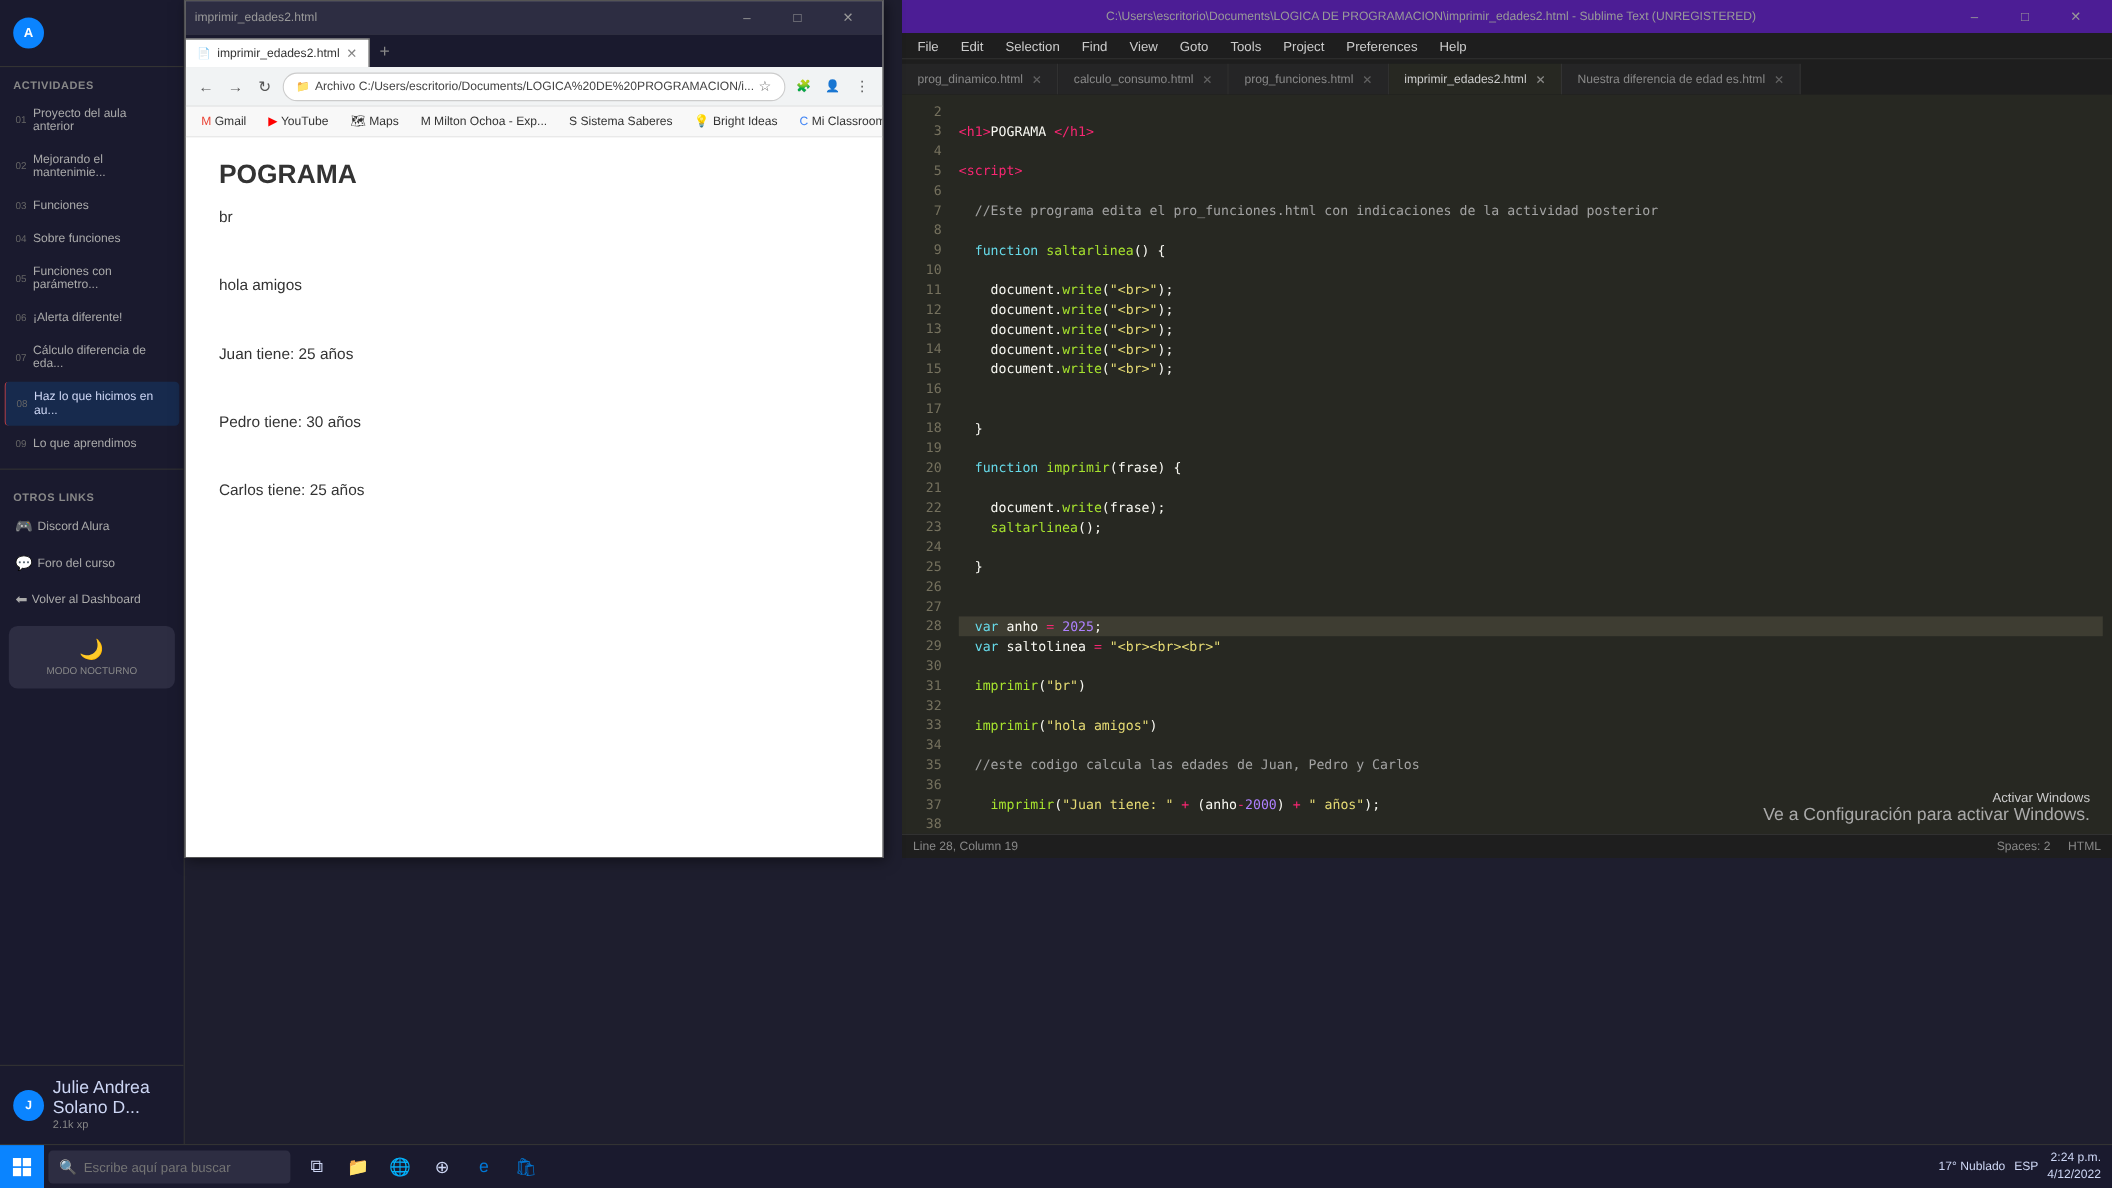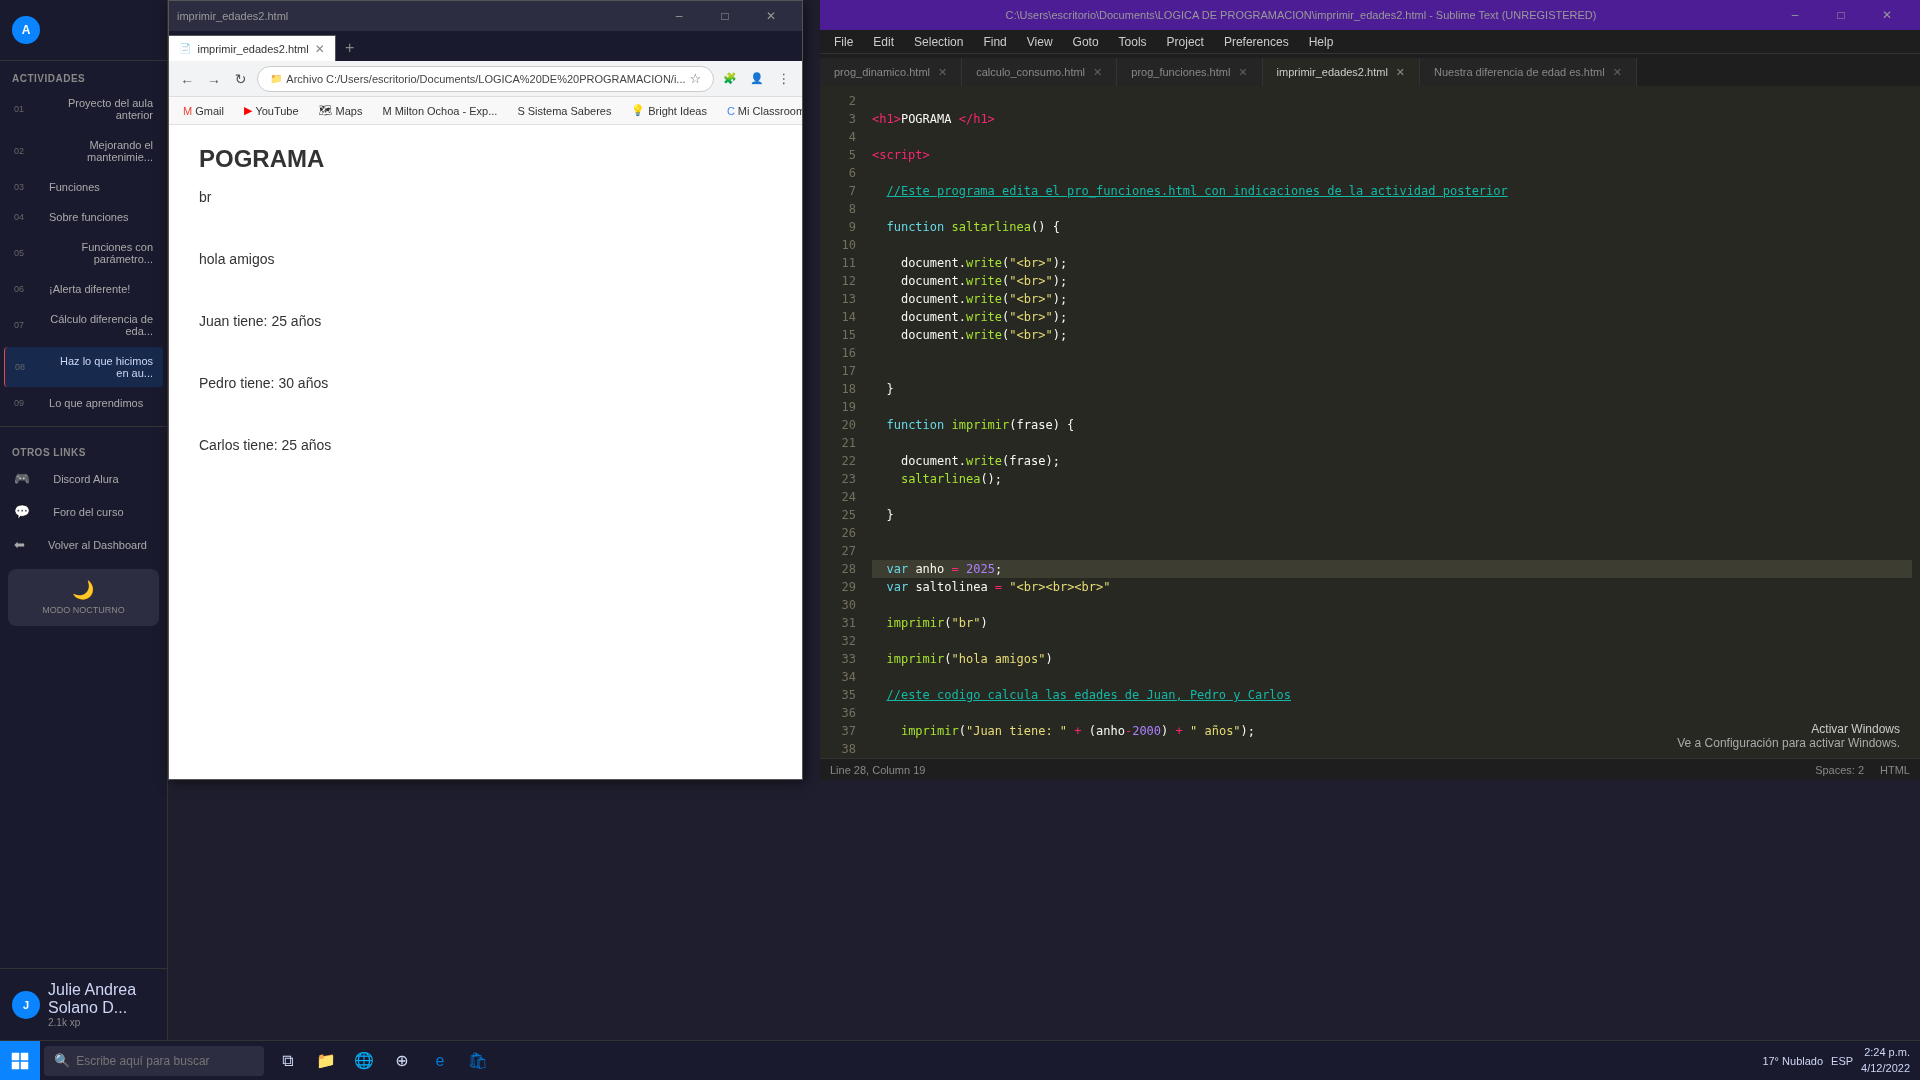--- a/index.html
+++ b/index.html
@@ -30,21 +30,21 @@
     .screen { display: flex; width: 1920px; height: 1040px; position: relative; }
 
     
     .sidebar {
       width: 168px; background: #1a1a2e; display: flex; flex-direction: column;
       border-right: 1px solid #333; overflow-y: auto; flex-shrink: 0;
     }
     .sidebar-logo { padding: 16px 12px; display: flex; align-items: center; gap: 8px; border-bottom: 1px solid #333; }
     .sidebar-logo-icon { width: 28px; height: 28px; background: #0a84ff; border-radius: 50%; display: flex; align-items: center; justify-content: center; color: white; font-size: 12px; font-weight: bold; }
     .sidebar-section-title { padding: 12px 12px 4px; font-size: 10px; color: #888; text-transform: uppercase; letter-spacing: 0.5px; font-weight: bold; }
-    .sidebar-item { display: flex; align-items: center; padding: 8px 10px; gap: 23px; cursor: pointer; border-radius: 4px; margin: 1px 4px; font-size: 11px; color: #aaa; text-align: right; }
+    .sidebar-item { display: flex; align-items: center; padding: 8px 10px; gap: 4px; cursor: pointer; border-radius: 4px; margin: 1px 4px; font-size: 11px; color: #aaa; }
     .sidebar-item:hover, .sidebar-item.active { background: rgba(10,132,255,0.15); color: #cdd6f4; }
     .sidebar-item.active { border-left: 1px solid #ef4444; }
     .sidebar-divider { height: 1px; background: #333; margin: 8px 0; }
     .sidebar-user { padding: 12px; border-top: 1px solid #333; margin-top: auto; display: flex; align-items: center; gap: 8px; }
     .sidebar-user-avatar { width: 28px; height: 28px; background: #0a84ff; border-radius: 50%; display: flex; align-items: center; justify-content: center; color: white; font-size: 11px; font-weight: bold; flex-shrink: 0; }
     .sidebar-user-info { font-size: 10px; }
     .sidebar-user-name { color: #cdd6f4; font-size: 16px; }
     .sidebar-user-xp { color: #888; }
     .night-mode-btn { margin: 8px; padding: 10px; background: #2d2d42; border-radius: 8px; text-align: center; cursor: pointer; }
     .night-mode-btn .moon { font-size: 18px; display: block; }
@@ -118,21 +118,21 @@
     .sublime-code .line { white-space: pre; min-height: 18px; }
     .sublime-code .line.highlighted { background: #3e3d32; }
     .sublime-statusbar { height: 22px; background: #1e1e1e; border-top: 1px solid #333; display: flex; align-items: center; padding: 0 10px; gap: 20px; font-size: 11px; color: #888; flex-shrink: 0; }
     .sublime-statusbar-right { margin-left: auto; display: flex; gap: 16px; }
 
     
     .kw { color: #66d9e8; }
     .fn { color: #a6e22e; }
     .str { color: #e6db74; }
     .num { color: #ae81ff; }
-    .cm { color: #14b8a6; text-decoration: underline; }
+    .cm { color: #a3a3a3; }
     .var { color: #f8f8f2; }
     .op { color: #f92672; }
     .tag { color: #f92672; }
     .punc { color: #f8f8f2; }
 
     
     .window-controls { display: flex; align-items: center; gap: 0; }
     .win-ctrl { width: 46px; height: 30px; display: flex; align-items: center; justify-content: center; cursor: pointer; font-size: 12px; color: #999; }
 
     
@@ -426,21 +426,21 @@
     <div class="sublime-statusbar">
       <span>Line 28, Column 19</span>
       <div class="sublime-statusbar-right">
         <span>Spaces: 2</span>
         <span>HTML</span>
       </div>
     </div>
 
     <div style="position:absolute;bottom:30px;right:20px;text-align:right;pointer-events:none;">
       <div style="color:#ccc;font-size:12px;">Activar Windows</div>
-      <div style="color:#aaa;font-size:12px;">Ve a Configuración para activar Windows.</div>
+      <div style="color:#aaa;font-size:16px;">Ve a Configuración para activar Windows.</div>
     </div>
   </div>
 </div>
 
 <div class="taskbar">
   <div class="taskbar-start">
     <svg viewBox="0 0 24 24">
         <rect x="1" y="1" width="10" height="10"></rect>
         <rect x="13" y="1" width="10" height="10"></rect>
         <rect x="1" y="13" width="10" height="10"></rect>

